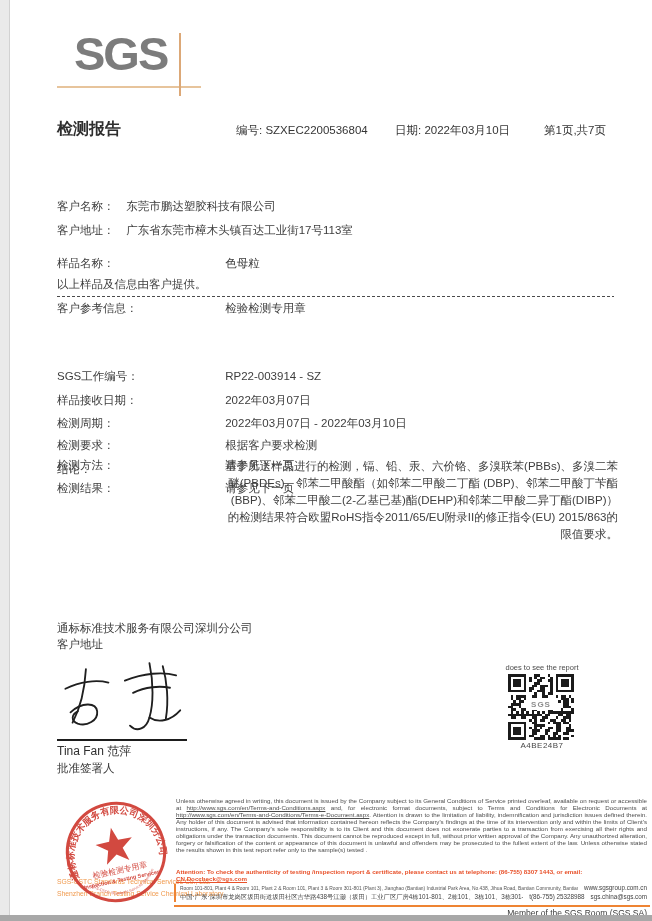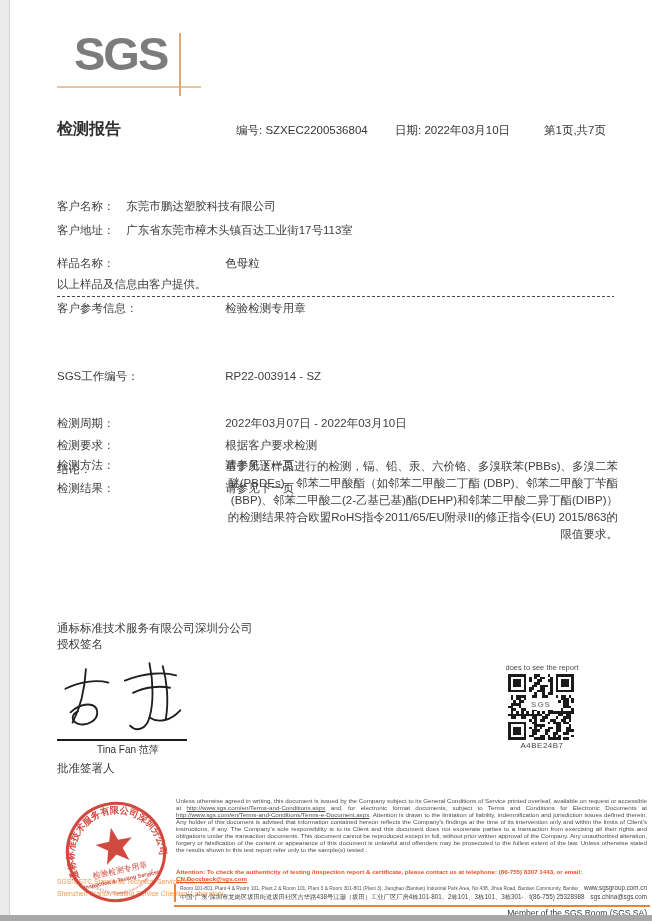--- a/index.html
+++ b/index.html
@@ -27,21 +27,21 @@
           background:repeating-linear-gradient(90deg,#4a4a4a 0 3px,transparent 3px 5px);}
 
   .concl-label{position:absolute;left:57px;top:462px;font-size:11.5px;}
   .concl-text{position:absolute;left:222px;top:458px;width:396px;font-size:11.5px;line-height:17px;color:#3d3d3d;text-align:right;}
 
   
   .sig-company{position:absolute;left:57px;top:621px;font-size:11.5px;color:#3a3a3a;}
   .sig-auth{position:absolute;left:57px;top:637px;font-size:11.5px;color:#3a3a3a;}
   .sig-svg{position:absolute;left:56px;top:658px;width:150px;height:82px;}
   .sig-underline{position:absolute;left:57px;top:739px;width:130px;height:2px;background:#1d1d1d;}
-  .sig-name{position:absolute;left:57px;top:743px;font-size:10px;color:#2f2f2f;margin-left:40px;}
+  .sig-name{position:absolute;left:57px;top:743px;font-size:12px;color:#2f2f2f;}
   .sig-title{position:absolute;left:57px;top:761px;font-size:11.5px;color:#3a3a3a;}
 
   
   .qr-caption{position:absolute;left:504px;top:663px;width:76px;text-align:center;font-size:7.5px;color:#4b4b4b;}
   .qr-box{position:absolute;left:508px;top:674px;width:66px;height:66px;}
   .qr-box svg{width:66px;height:66px;display:block;}
   .qr-center{position:absolute;left:526px;top:698px;width:30px;height:12px;background:#ffffff;
              display:flex;align-items:center;justify-content:center;font-size:8px;font-weight:700;color:#8d8d8d;letter-spacing:1px;}
   .qr-code{position:absolute;left:504px;top:741px;width:76px;text-align:center;font-size:8px;color:#474747;letter-spacing:.5px;}
 
@@ -101,41 +101,45 @@
     <span class="lab w165">客户参考信息：</span>
     <span>检验检测专用章</span>
   </div>
   <div class="note" style="top:277px">以上样品及信息由客户提供。</div>
   <div class="dashes"></div>
 
   <div class="row" style="top:325px">
     <span class="lab w165">SGS工作编号：</span>
     <span>RP22-003914 - SZ</span>
   </div>
+  <div class="row" style="top:349px">
+    <span class="lab w165">样品接收日期：</span>
+    <span>2022年03月07日</span>
+  </div>
   <div class="row" style="top:372px">
     <span class="lab w165">检测周期：</span>
     <span>2022年03月07日 - 2022年03月10日</span>
   </div>
   <div class="row" style="top:414px">
     <span class="lab w165">检测方法：</span>
     <span>请参见下一页</span>
   </div>
   <div class="row" style="top:394px">
     <span class="lab w165">检测要求：</span>
     <span>根据客户要求检测</span>
   </div>
   <div class="row" style="top:437px">
     <span class="lab w165">检测结果：</span>
     <span>请参见下一页</span>
   </div>
   <div class="concl-label">结论：</div>
   <div class="concl-text">基于所送样品进行的检测，镉、铅、汞、六价铬、多溴联苯(PBBs)、多溴二苯醚(PBDEs)、邻苯二甲酸酯（如邻苯二甲酸二丁酯 (DBP)、邻苯二甲酸丁苄酯(BBP)、邻苯二甲酸二(2-乙基已基)酯(DEHP)和邻苯二甲酸二异丁酯(DIBP)）的检测结果符合欧盟RoHS指令2011/65/EU附录II的修正指令(EU) 2015/863的限值要求。</div>
 
   <div class="sig-company">通标标准技术服务有限公司深圳分公司</div>
-  <div class="sig-auth">授权签名</div>
+  <div class="sig-auth">客户地址</div>
   <svg class="sig-svg" viewBox="0 0 140 80">
     <g fill="none" stroke="#1f1f1f" stroke-width="1.8" stroke-linecap="round">
       <path d="M6,30 C20,23 36,21 48,24"></path>
       <path d="M26,11 C25,28 21,48 13,63"></path>
       <path d="M11,53 C23,42 36,44 37,52 C38,61 27,67 18,64 C11,61 12,55 18,52"></path>
       <path d="M64,22 C82,15 101,13 114,17"></path>
       <path d="M88,5 C92,24 92,45 88,58 C85,69 76,73 69,66"></path>
       <path d="M72,34 C84,28 98,27 108,29"></path>
       <path d="M101,8 C105,22 107,42 104,59"></path>
       <path d="M88,58 C97,64 109,61 118,51"></path>

